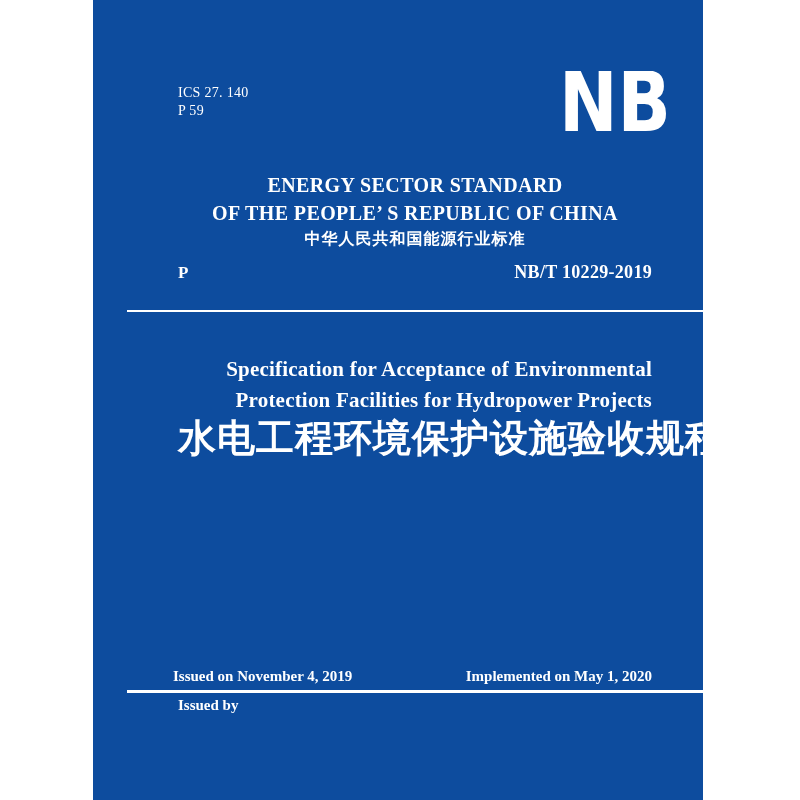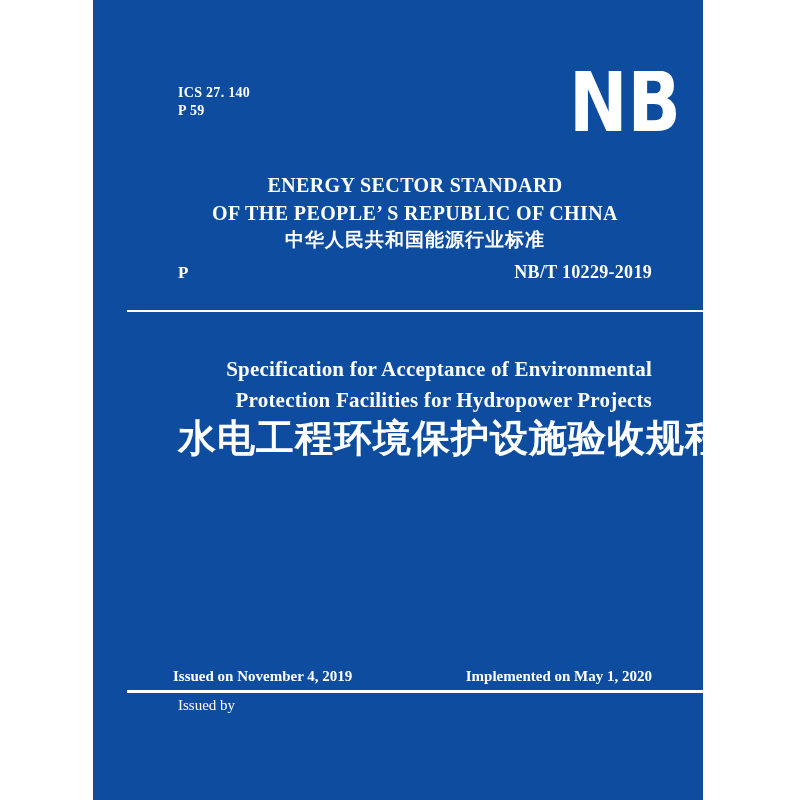--- a/index.html
+++ b/index.html
@@ -17,41 +17,41 @@
   .blue-panel{
     position:absolute;
     left:93px;top:0;
     width:610px;height:800px;
     background:var(--cover-blue);
     color:var(--text-white);
   }
   
   .ics-block{
     position:absolute;left:85px;top:84px;
-    font-size:14px;font-weight:bold;line-height:17.5px;
+    font-size:14px;font-weight:normal;line-height:17.5px;
     letter-spacing:0.3px;
   }
   
   .nb-logo{
-    position:absolute;left:476px;top:71px;
+    position:absolute;left:466px;top:71px;
     width:112px;height:62px;
   }
   .nb-logo svg{display:block;width:112px;height:62px;}
   
   .header-block{
     position:absolute;left:85px;right:51px;top:172px;
     text-align:center;
   }
   .header-en{
     font-size:20px;font-weight:bold;line-height:27.5px;
     letter-spacing:0.4px;white-space:nowrap;
   }
   .header-cn{
-    font-size:19px;font-weight:bold;line-height:26px;
-    font-family:Liberation Serif, serif;
+    font-size:16px;font-weight:bold;line-height:26px;
+    font-family:Liberation Mono, monospace;
     letter-spacing:1px;white-space:nowrap;
   }
   
   .p-row{
     position:absolute;left:85px;right:51px;top:261px;
     display:flex;justify-content:space-between;align-items:baseline;
     font-weight:bold;line-height:22px;
   }
   .p-letter{font-size:17px;}
   .std-number{font-size:18px;letter-spacing:0.3px;}
@@ -79,21 +79,21 @@
   
   .dates-row{
     position:absolute;left:80px;right:51px;top:666px;
     display:flex;justify-content:space-between;align-items:baseline;
     font-size:15px;font-weight:bold;line-height:21px;
   }
   
   .issuer-row{
     position:absolute;left:85px;right:51px;top:695px;
     display:flex;justify-content:space-between;align-items:baseline;
-    font-size:15px;font-weight:normal;line-height:21px;flex-direction:column;
+    font-size:15px;font-weight:bold;line-height:21px;flex-direction:column;
   }
   .issuer-row .issuer-name{flex:1;text-align:center;padding-left:12px;}
 </style>
 </head>
 <body>
 
 <div class="page">
   <div class="blue-panel">
 
     <div class="ics-block">

